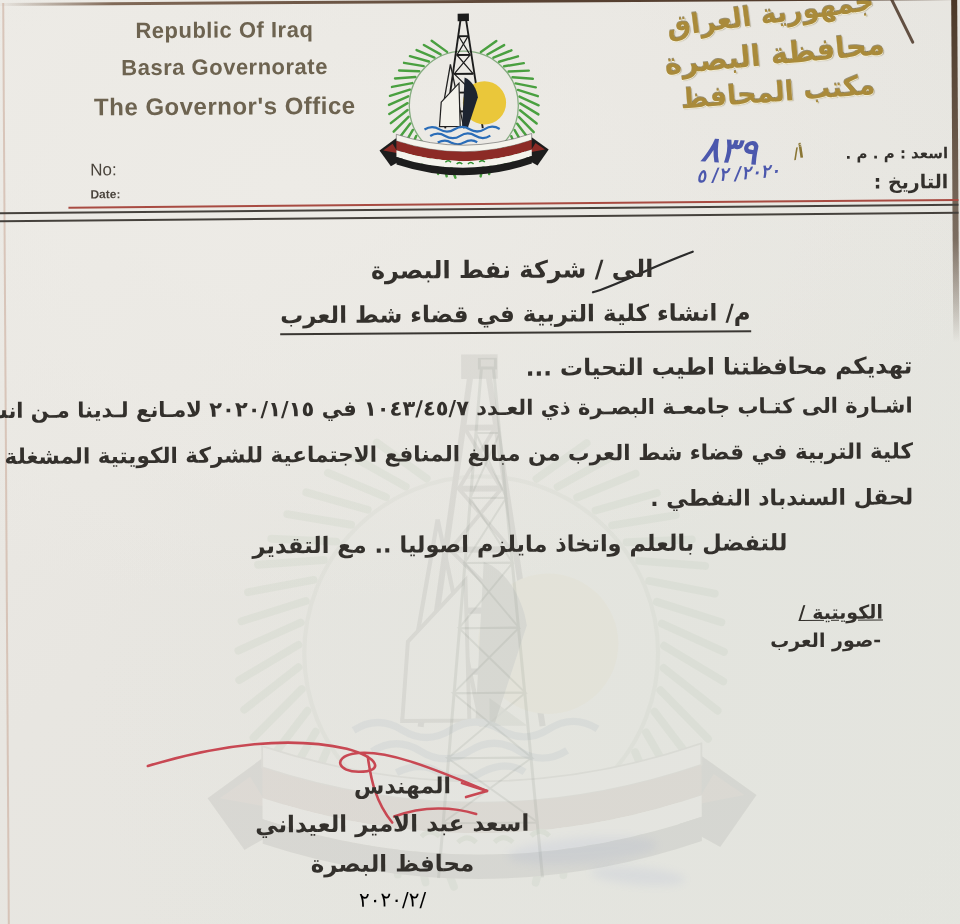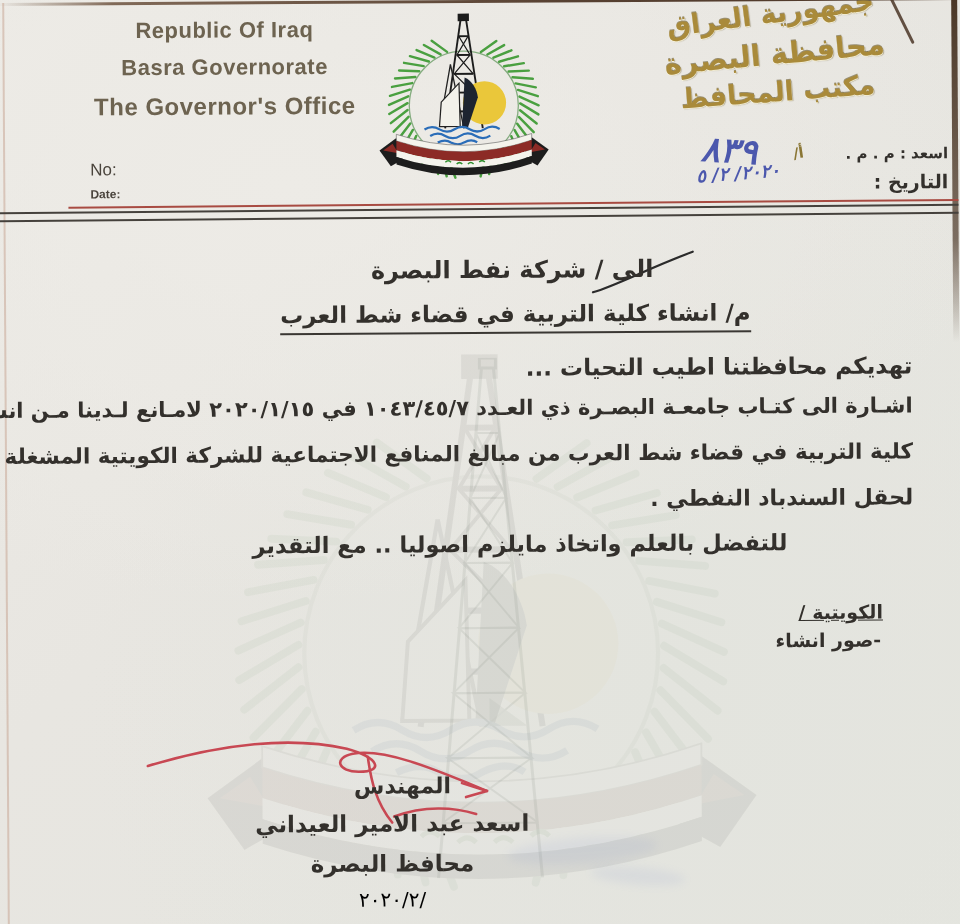--- a/index.html
+++ b/index.html
@@ -230,21 +230,21 @@
     </svg>
     <div class="to-line ar">الى / شركة نفط البصرة</div>
     <div class="subject ar">م/ انشاء كلية التربية في قضاء شط العرب</div>
     <div class="salutation ar">تهديكم محافظتنا اطيب التحيات ...</div>
     <div class="para1 ar">اشـارة الى كتـاب جامعـة البصـرة ذي العـدد ١٠٤٣/٤٥/٧ في ٢٠٢٠/١/١٥ لامـانع لـدينا مـن انشـاء</div>
     <div class="para2 ar">كلية التربية في قضاء شط العرب من مبالغ المنافع الاجتماعية للشركة الكويتية المشغلة</div>
     <div class="para3 ar">لحقل السندباد النفطي .</div>
     <div class="closing ar">للتفضل بالعلم واتخاذ مايلزم اصوليا .. مع التقدير</div>
 
     <div class="attach-title ar">الكويتية /</div>
-    <div class="attach-item ar">-صور انشاء</div>
+    <div class="attach-item ar">-صور العرب</div>
 
     <svg class="sig-svg" width="400" height="105" viewBox="0 0 400 105">
       <g stroke="#c84853" stroke-width="2.6" fill="none" stroke-linecap="round">
         <path d="M6,38 C80,16 150,9 205,22 C237,31 243,45 217,45 C196,45 191,31 211,27 C243,21 295,44 345,65"></path>
         <path d="M345,65 L320,57 M345,65 L324,71"></path>
         <path d="M226,30 C229,54 234,76 250,96"></path>
         <path d="M252,90 C282,79 312,81 334,88"></path>
       </g>
     </svg>
     <div class="sig-title ar">المهندس</div>

